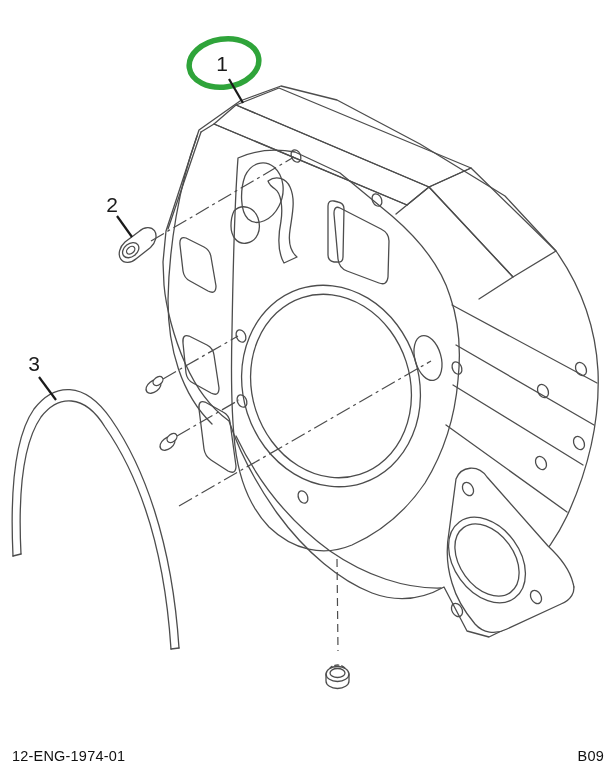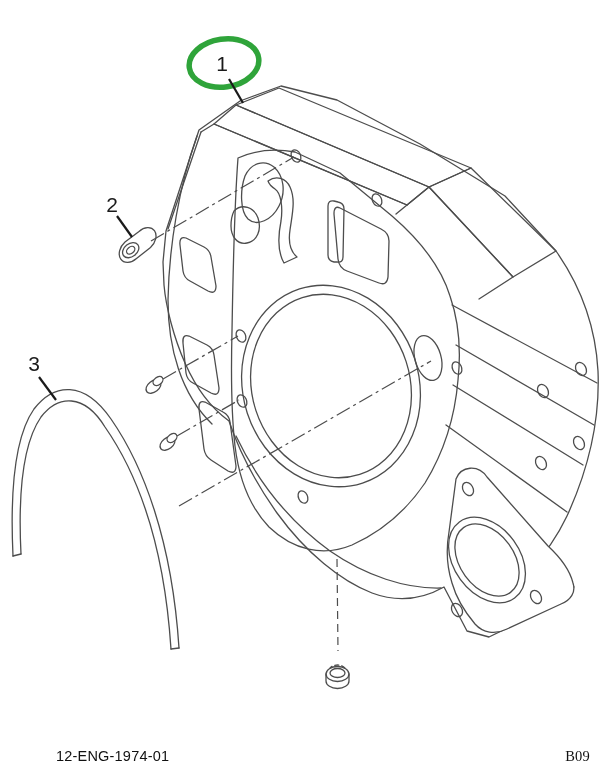--- a/index.html
+++ b/index.html
@@ -1,21 +1,21 @@
 <!DOCTYPE html>
 <html><head>
 <meta charset="utf-8">
 <style>
   html,body{margin:0;padding:0;background:#fff;}
   .screen{position:relative;width:610px;height:777px;background:#fff;overflow:hidden;
           font-family:"Liberation Sans",sans-serif;}
   .diagram-svg{position:absolute;left:0;top:0;}
-  .footer-label{position:absolute;top:748px;font-size:14.5px;color:#111;letter-spacing:.2px;margin-left:44px;}
+  .footer-label{position:absolute;top:748px;font-size:14.5px;color:#111;letter-spacing:.2px;}
   .footer-left{left:12px;}
-  .footer-right{right:20px;font-family:Liberation Serif, serif;}
+  .footer-right{right:6px;}
   .callout-num{font-family:"Liberation Sans",sans-serif;font-size:21px;fill:#1a1a1a;}
 </style>
 </head>
 <body>
 
 <div class="screen">
 
   <svg class="diagram-svg" width="610" height="777" viewBox="0 0 610 777">
 
     <g stroke="#4d4d4d" stroke-width="1.3" fill="none" stroke-linejoin="round" stroke-linecap="round">

